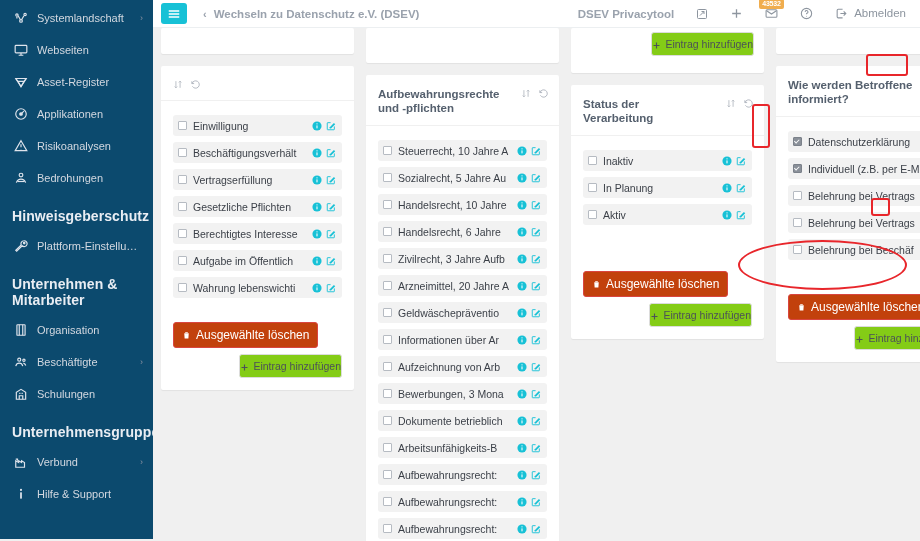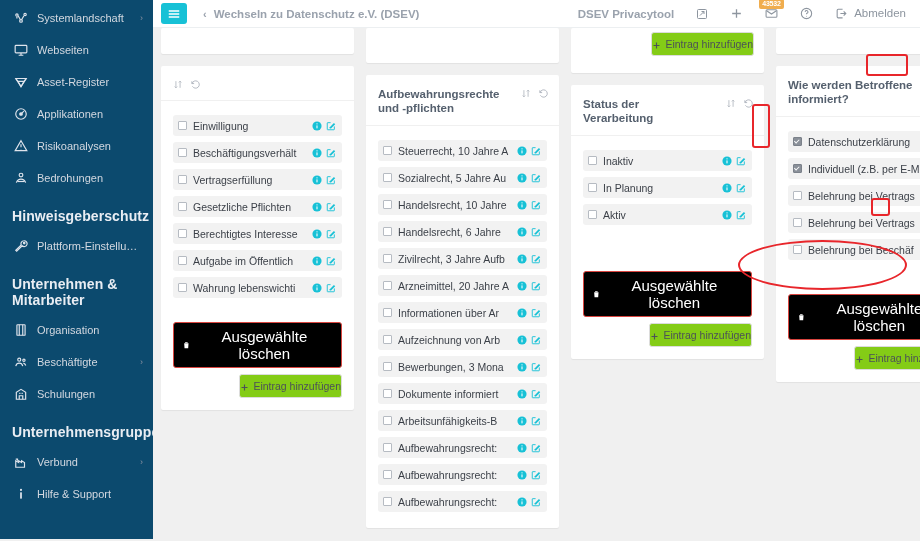--- a/index.html
+++ b/index.html
@@ -116,22 +116,22 @@
     border-bottom:1.4px solid #fff; transform:rotate(-45deg) translate(0px,-1px);
   }
   .item .txt {
     flex:1; overflow:hidden; white-space:nowrap; text-overflow:clip;
   }
   .item-acts { display:flex; align-items:center; gap:4px; margin-left:4px; }
   .i-info, .i-edit { cursor:pointer; display:flex; align-items:center; }
 
   .card-foot { padding:8px 12px 12px 12px; }
   .btn-del {
-    background:#000000; color:#fff; border:1px solid #d9453f;
-    border-radius:3px; font-size:15px; padding:5px 8px;
+    background:#c2410c; color:#fff; border:1px solid #d9453f;
+    border-radius:3px; font-size:12px; padding:5px 8px;
     display:inline-flex; align-items:center; gap:5px; cursor:pointer;
     font-family:inherit;
   }
   .btn-add {
     background:#84cc16; color:#4c5257; border:1px solid #dcdcdc;
     border-radius:3px; font-size:10.5px; padding:5px 0;
     display:inline-flex; align-items:flex-end; gap:4px; cursor:pointer;
     float:right; margin-top:6px; font-family:inherit;
   }
   .clr { clear:both; }
@@ -645,20 +645,39 @@
                   <span class="i-edit">
                     <svg width="10" height="10" viewBox="0 0 24 24" fill="none" stroke="#17c1d6" stroke-width="2.2">
                       <path d="M20 13v7a1 1 0 0 1-1 1H4a1 1 0 0 1-1-1V5a1 1 0 0 1 1-1h7"></path>
                       <path d="M9 15l10-10 3 3-10 10H9z" fill="#17c1d6" stroke="none"></path>
                     </svg>
                   </span>
                 </span>
               </div>
               <div class="item">
                 <span class="cb"></span>
+                <span class="txt">Geldwäschepräventio</span>
+                <span class="item-acts">
+                  <span class="i-info">
+                    <svg width="10" height="10" viewBox="0 0 24 24">
+                      <circle cx="12" cy="12" r="11" fill="#17c1d6"></circle>
+                      <rect x="10.7" y="10" width="2.6" height="8" rx="1.1" fill="#fff"></rect>
+                      <circle cx="12" cy="6.6" r="1.5" fill="#fff"></circle>
+                    </svg>
+                  </span>
+                  <span class="i-edit">
+                    <svg width="10" height="10" viewBox="0 0 24 24" fill="none" stroke="#17c1d6" stroke-width="2.2">
+                      <path d="M20 13v7a1 1 0 0 1-1 1H4a1 1 0 0 1-1-1V5a1 1 0 0 1 1-1h7"></path>
+                      <path d="M9 15l10-10 3 3-10 10H9z" fill="#17c1d6" stroke="none"></path>
+                    </svg>
+                  </span>
+                </span>
+              </div>
+              <div class="item">
+                <span class="cb"></span>
                 <span class="txt">Informationen über Ar</span>
                 <span class="item-acts">
                   <span class="i-info">
                     <svg width="10" height="10" viewBox="0 0 24 24">
                       <circle cx="12" cy="12" r="11" fill="#17c1d6"></circle>
                       <rect x="10.7" y="10" width="2.6" height="8" rx="1.1" fill="#fff"></rect>
                       <circle cx="12" cy="6.6" r="1.5" fill="#fff"></circle>
                     </svg>
                   </span>
                   <span class="i-edit">
@@ -702,21 +721,21 @@
                   <span class="i-edit">
                     <svg width="10" height="10" viewBox="0 0 24 24" fill="none" stroke="#17c1d6" stroke-width="2.2">
                       <path d="M20 13v7a1 1 0 0 1-1 1H4a1 1 0 0 1-1-1V5a1 1 0 0 1 1-1h7"></path>
                       <path d="M9 15l10-10 3 3-10 10H9z" fill="#17c1d6" stroke="none"></path>
                     </svg>
                   </span>
                 </span>
               </div>
               <div class="item">
                 <span class="cb"></span>
-                <span class="txt">Dokumente informiert</span>
+                <span class="txt">Dokumente betrieblich</span>
                 <span class="item-acts">
                   <span class="i-info">
                     <svg width="10" height="10" viewBox="0 0 24 24">
                       <circle cx="12" cy="12" r="11" fill="#17c1d6"></circle>
                       <rect x="10.7" y="10" width="2.6" height="8" rx="1.1" fill="#fff"></rect>
                       <circle cx="12" cy="6.6" r="1.5" fill="#fff"></circle>
                     </svg>
                   </span>
                   <span class="i-edit">
                     <svg width="10" height="10" viewBox="0 0 24 24" fill="none" stroke="#17c1d6" stroke-width="2.2">

